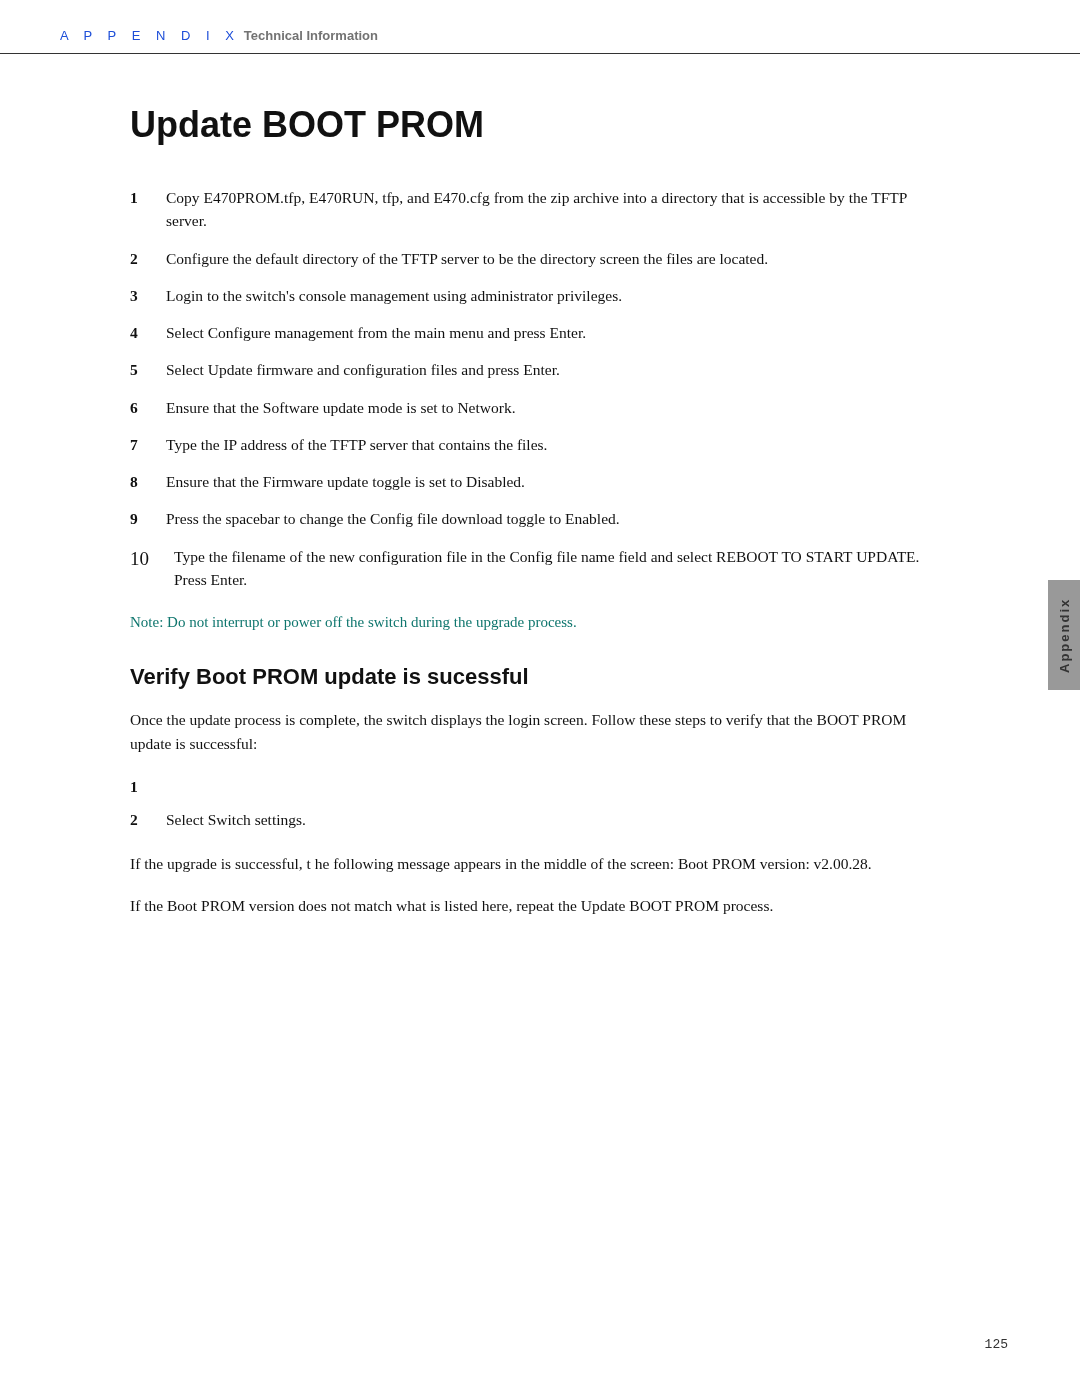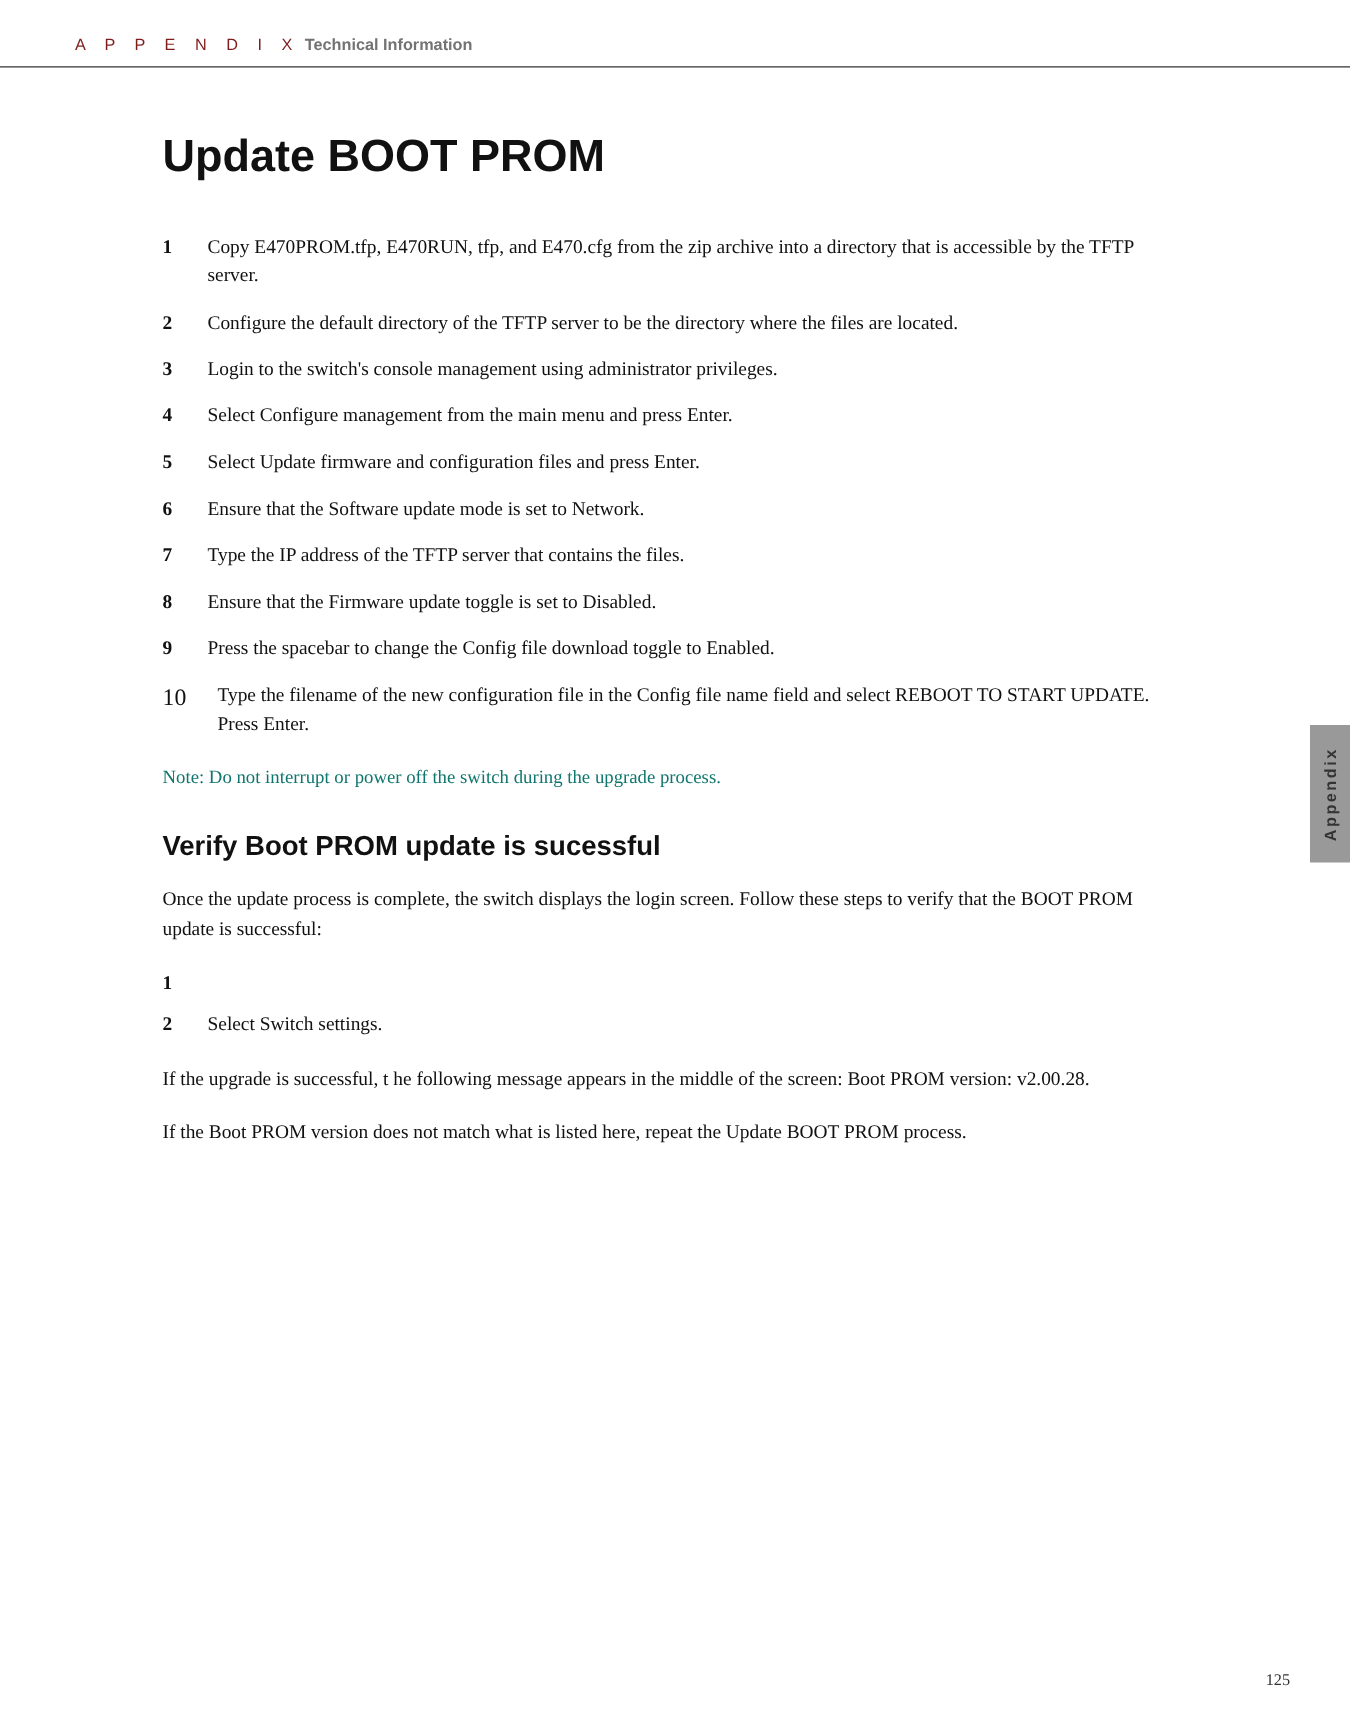--- a/index.html
+++ b/index.html
@@ -31,21 +31,21 @@
       align-items: center;
       padding: 28px 60px 10px 60px;
       border-bottom: 1.5px solid #333;
       margin-bottom: 0;
     }
 
     .header-letter {
       font-family: Arial, sans-serif;
       font-size: 13px;
       letter-spacing: 6px;
-      color: #7f1d1d;
+      color: #1d4ed8;
       font-weight: normal;
     }
 
     .header-title {
       font-family: Arial, sans-serif;
       font-size: 13px;
       color: #737373;
       font-weight: bold;
       margin-left: 4px;
     }
@@ -157,22 +157,22 @@
       margin-bottom: 10px;
       font-size: 15.5px;
       line-height: 1.5;
       color: #111;
     }
 
     
     .page-number {
       position: absolute;
       bottom: 36px;
-      right: 48px;
-      font-family: Liberation Serif, serif;
+      right: 72px;
+      font-family: Liberation Mono, monospace;
       font-size: 13px;
       color: #333;
     }
   </style>
 </head>
 <body>
 
 <div class="page">
 
   <div class="header">
@@ -188,21 +188,21 @@
 
     <h1 class="page-title">Update BOOT PROM</h1>
 
     <ol class="numbered-list">
       <li>
         <span class="list-number">1</span>
         <span class="list-text">Copy E470PROM.tfp, E470RUN, tfp, and E470.cfg from the zip archive into a directory that is accessible by the TFTP server.</span>
       </li>
       <li>
         <span class="list-number">2</span>
-        <span class="list-text">Configure the default directory of the TFTP server to be the directory where the files are located.</span>
+        <span class="list-text">Configure the default directory of the TFTP server to be the directory screen the files are located.</span>
       </li>
       <li>
         <span class="list-number">3</span>
         <span class="list-text">Login to the switch's console management using administrator privileges.</span>
       </li>
       <li>
         <span class="list-number">4</span>
         <span class="list-text">Select Configure management from the main menu and press Enter.</span>
       </li>
       <li>

